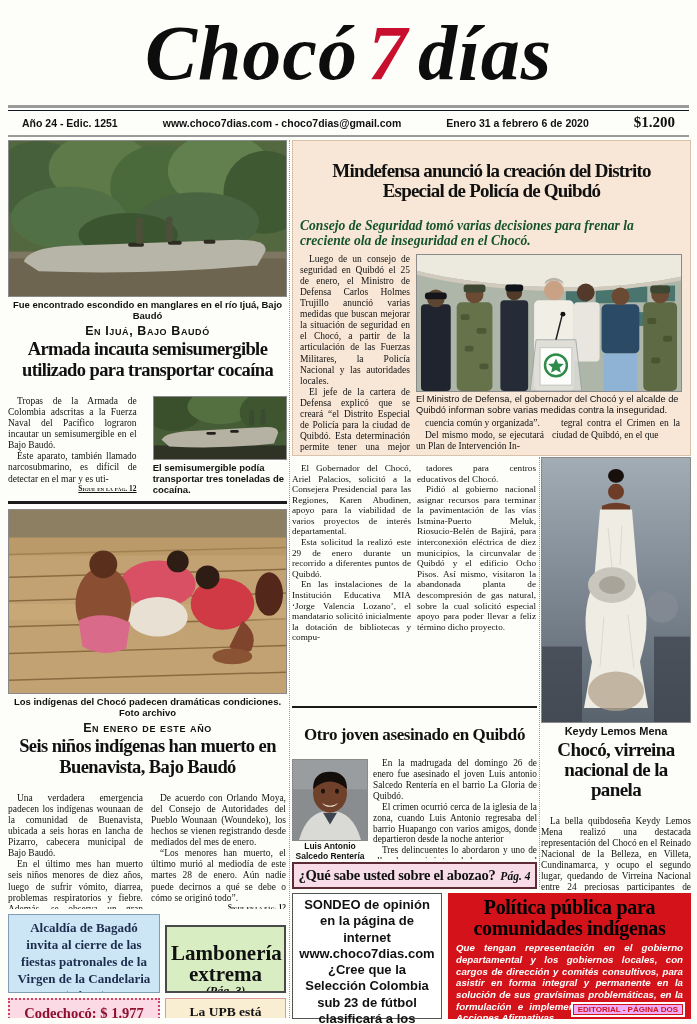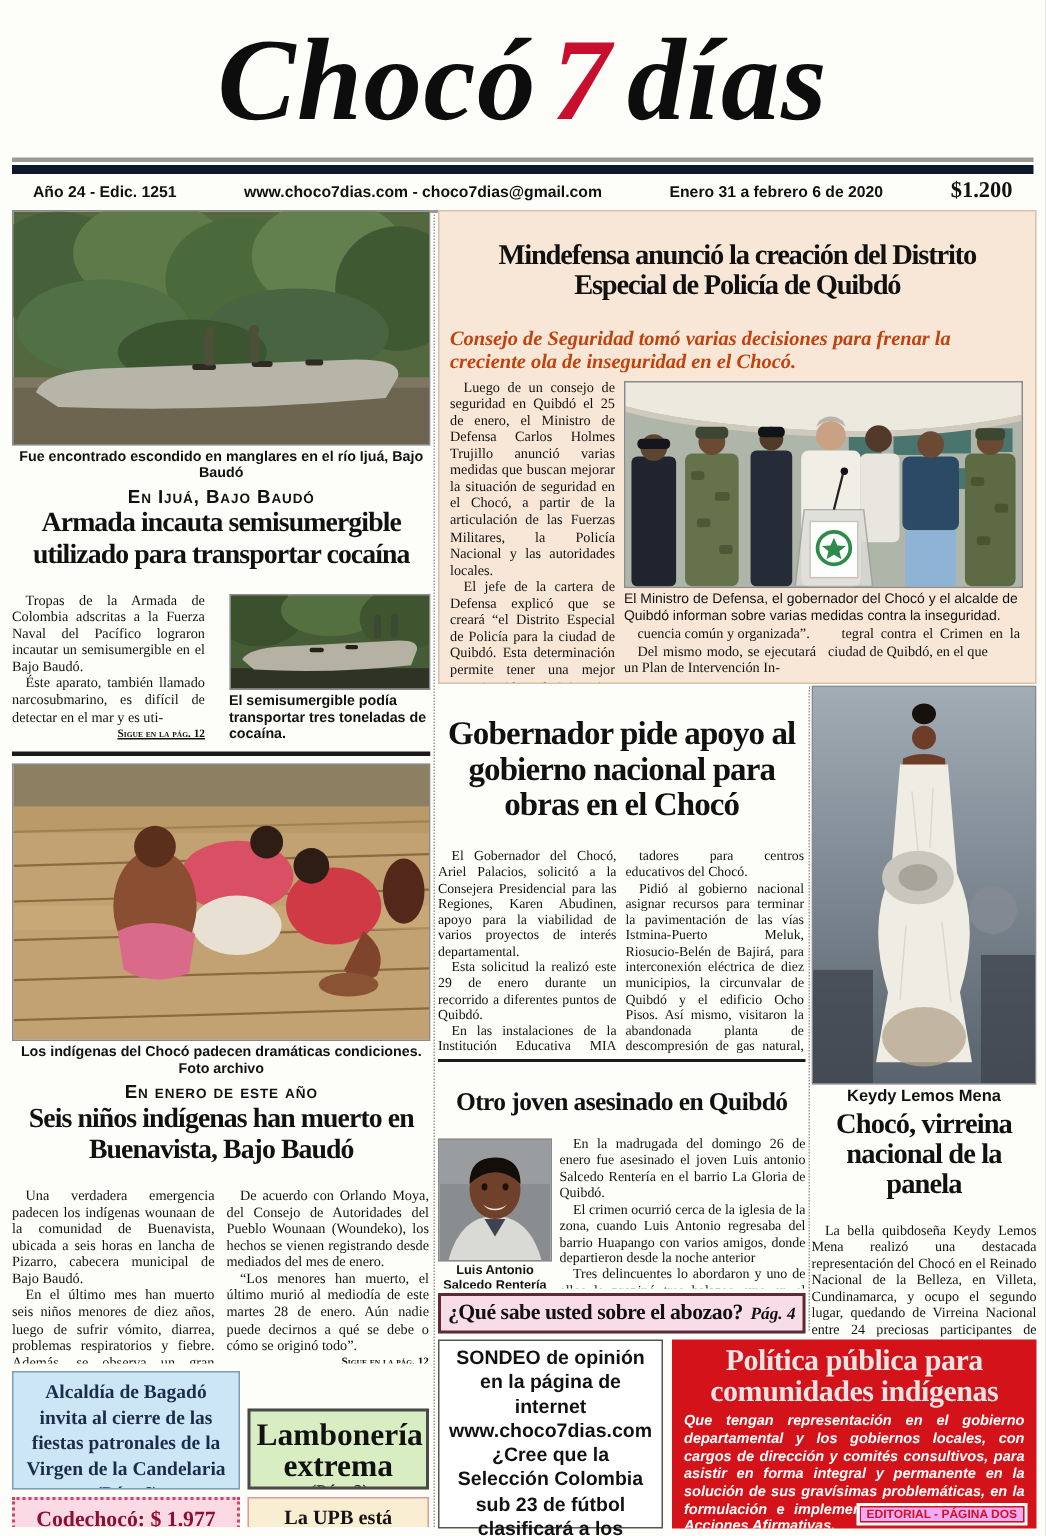--- a/index.html
+++ b/index.html
@@ -5,21 +5,21 @@
   html,body{margin:0;padding:0;background:#d8d8d8;}
   .page{position:relative;width:697px;height:1024px;background:#fdfdfa;margin:0 auto;
         font-family:"Liberation Serif",serif;color:#111;overflow:hidden;}
 
   
   .masthead{position:absolute;top:0;left:0;width:697px;}
   .nameplate{margin:2px 0 0;text-align:center;font-style:italic;font-weight:bold;
              font-size:78px;line-height:102px;letter-spacing:1px;color:#0d0d0d;}
   .nameplate .seven{color:#c8102e;margin:0 10px;}
   .rule-top{margin:1px 8px 0;border-top:3px solid #9a9a9a;}
-  .infobar{margin:2px 8px 0;border-top:6px solid #0f172a;border-bottom:2px solid #9a9a9a;
+  .infobar{margin:2px 8px 0;border-top:1px solid #0f172a;border-bottom:2px solid #9a9a9a;
            padding:3px 14px 4px;display:flex;justify-content:space-between;align-items:center;
            font-family:"Liberation Sans",sans-serif;font-size:10.5px;font-weight:bold;}
   .infobar .price{font-family:"Liberation Serif",serif;font-size:15px;}
 
   
   .photo{display:block;width:100%;border:1px solid #8a8a8a;box-sizing:border-box;background:#ccc;}
   .caption{font-family:"Liberation Sans",sans-serif;font-weight:bold;font-size:9.5px;
            line-height:1.16;text-align:center;margin-top:2px;}
   .caption.left{text-align:left;}
   .kicker{font-family:"Liberation Sans",sans-serif;font-weight:bold;font-size:12.5px;
@@ -36,31 +36,31 @@
   .hl1{font-size:18.5px;line-height:1.12;margin-top:1px;}
   .armada-row{display:flex;gap:16px;margin-top:4px;}
   .armada-text{width:134px;}
   .armada-right{width:140px;}
   .rule{border-top:3px solid #1a1a1a;margin:6px 0 5px;}
   .ninos-row{display:flex;gap:8px;margin-top:4px;height:116px;overflow:hidden;}
   .ninos-col{width:135px;}
   .boxgrid{display:grid;grid-template-columns:152px 121px;gap:5px 5px;margin-top:5px;align-items:end;}
   .box{box-sizing:border-box;font-weight:bold;text-align:center;padding:4px 4px;overflow:hidden;}
   .box-bagado{background:#cde6f6;border:1px solid #7f9db5;color:#1c2c4c;font-size:13px;line-height:1.32;height:79px;}
-  .box-lamboneria{background:#d9edc2;border:2px solid #4a4a4a;font-size:21px;line-height:1.02;height:54px;padding-top:5px;}
+  .box-lamboneria{background:#d9edc2;border:2px solid #4a4a4a;font-size:21px;line-height:1.02;height:68px;padding-top:16px;}
   .box-lamboneria .pageref{font-size:12px;}
   .box-codechoco{background:#fbd9e5;border:2px dotted #cc4466;color:#8e1030;font-size:14.5px;line-height:1.25;height:80px;}
   .box-upb{background:#f9edd2;border:1px solid #dd9a9a;color:#141414;font-size:13.5px;line-height:1.28;height:80px;}
 
   
   .main-article{position:absolute;left:292px;top:140px;width:399px;height:316px;
                 background:#f8e7d6;border:1px solid #d9c2ab;box-sizing:border-box;
                 padding:4px 7px;overflow:hidden;}
   .main-hl{font-size:19px;line-height:1.08;letter-spacing:-.8px;}
-  .main-sub{color:#c2410c;font-weight:bold;font-style:italic;font-size:13.6px;line-height:1.14;margin-top:4px;}
+  .main-sub{color:#14532d;font-weight:bold;font-style:italic;font-size:13.6px;line-height:1.14;margin-top:4px;}
   .main-cols{display:flex;gap:6px;margin-top:5px;}
   .mcol1{width:110px;}
   .mright{width:266px;}
   .mcaption{font-family:"Liberation Sans",sans-serif;font-weight:normal;font-size:9.3px;
             line-height:1.18;margin-top:2px;text-align:left;}
   .mini-cols{display:flex;gap:8px;margin-top:3px;}
   .mini-col{width:128px;}
 
   
   .gob{position:absolute;left:292px;top:459px;width:245px;height:245px;overflow:hidden;}
@@ -96,21 +96,21 @@
   .bar-group{display:flex;flex-direction:column;justify-content:flex-end;align-items:center;
              width:42%;height:100%;}
   .bar-label{font-family:"Liberation Sans",sans-serif;font-weight:bold;font-size:13.5px;line-height:1.1;}
   .bar{width:100%;position:relative;border:1px solid #333;box-sizing:border-box;}
   .bar .cat{position:absolute;bottom:0;left:0;width:100%;text-align:center;
             font-family:"Liberation Sans",sans-serif;font-weight:bold;font-size:14px;color:#111;}
 
   
   .editorial{position:absolute;left:448px;top:893px;width:243px;height:126px;background:#d31219;
              box-sizing:border-box;padding:4px 8px;overflow:hidden;}
-  .ed-title{color:#e5e5e5;font-size:20px;line-height:1.06;text-align:center;font-weight:bold;letter-spacing:-.3px;}
+  .ed-title{color:#000000;font-size:20px;line-height:1.06;text-align:center;font-weight:bold;letter-spacing:-.3px;}
   .ed-body{color:#fff;font-family:"Liberation Sans",sans-serif;font-weight:bold;font-style:italic;
            font-size:9.7px;line-height:1.2;text-align:justify;margin-top:3px;}
   .ed-footer{position:absolute;right:8px;bottom:4px;background:#f0abfc;color:#d31219;
              font-family:"Liberation Sans",sans-serif;font-weight:bold;font-size:8px;
              padding:1px 5px;box-shadow:0 0 0 1px #d31219 inset,0 0 0 2px #fff;}
 
   
   .vir{position:absolute;left:541px;top:457px;width:150px;height:434px;overflow:hidden;}
   .vir-cap{font-size:11px;}
   .vir-hl{font-size:19px;line-height:1.06;margin-top:2px;}
@@ -312,21 +312,20 @@
           <div class="mini-col bt">
             <p>tegral contra el Crimen en la ciudad de Quibdó, en el que</p>
 
           </div>
         </div>
       </div>
     </div>
   </section>
 
   <section class="gob">
-    <h2 class="hl gob-hl">Gobernador pide apoyo al gobierno nacional para obras en el Chocó</h2>
     <div class="gob-cols bt">
       <div class="gob-col">
         <p>El Gobernador del Chocó, Ariel Palacios, solicitó a la Consejera Presidencial para las Regiones, Karen Abudinen, apoyo para la viabilidad de varios proyectos de interés departamental.</p>
         <p>Esta solicitud la realizó este 29 de enero durante un recorrido a diferentes puntos de Quibdó.</p>
         <p>En las instalaciones de la Institución Educativa MIA ‘Jorge Valencia Lozano’, el mandatario solicitó inicialmente la dotación de bibliotecas y compu-</p>
       </div>
       <div class="gob-col">
         <p>tadores para centros educativos del Chocó.</p>
         <p>Pidió al gobierno nacional asignar recursos para terminar la pavimentación de las vías Istmina-Puerto Meluk, Riosucio-Belén de Bajirá, para interconexión eléctrica de diez municipios, la circunvalar de Quibdó y el edificio Ocho Pisos. Así mismo, visitaron la abandonada planta de descompresión de gas natural, sobre la cual solicitó especial apoyo para poder llevar a feliz término dicho proyecto.</p>
       </div>

